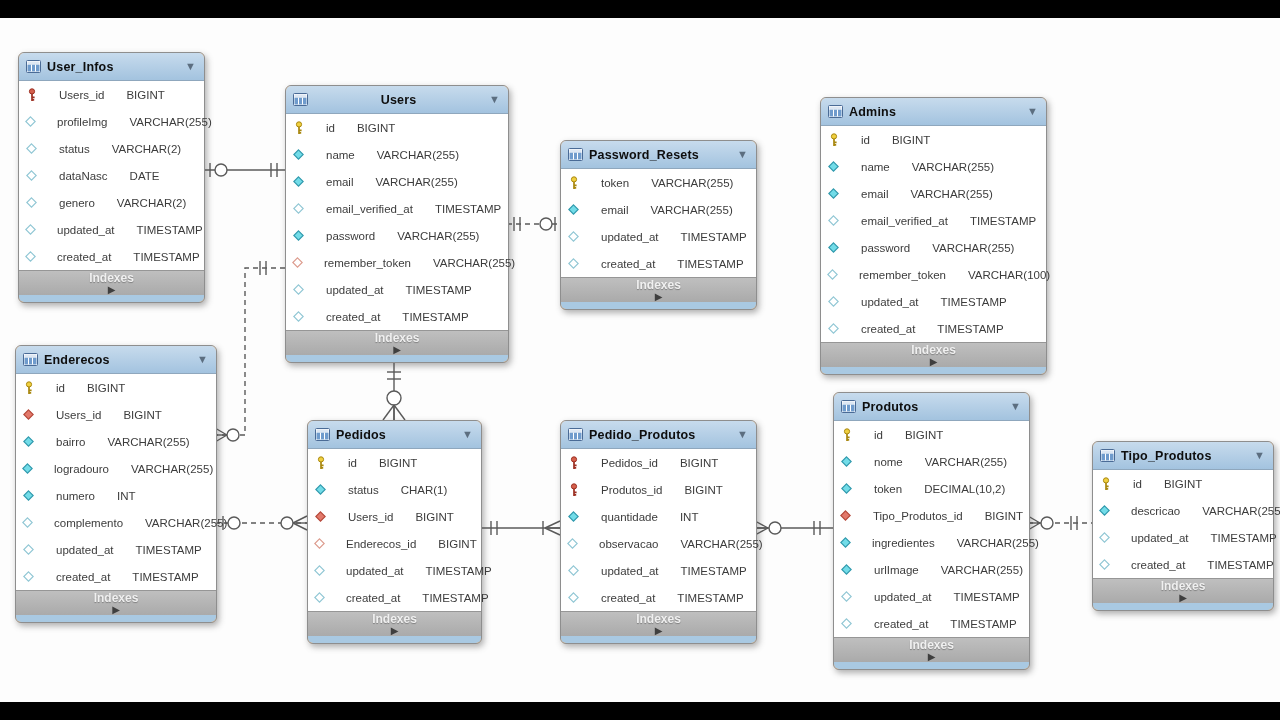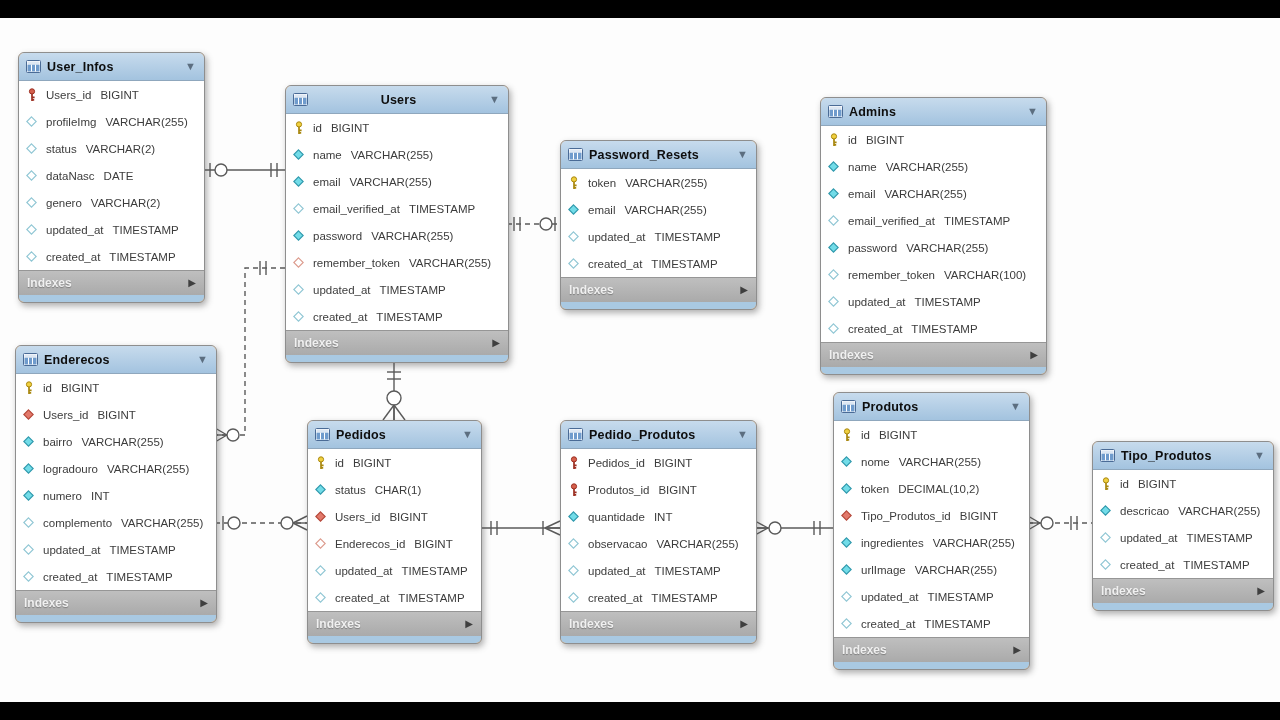--- a/index.html
+++ b/index.html
@@ -9,26 +9,26 @@
   #connectors{position:absolute;left:0;top:0;width:1280px;height:720px;}
   #tables-layer{position:absolute;left:0;top:0;width:1280px;height:720px;}
   .table-card{position:absolute;border:1px solid #8e8e8e;border-radius:6px;background:#fdba74;
               box-shadow:2px 3px 6px rgba(80,80,80,.45);}
   .t-header{height:27px;display:flex;align-items:center;gap:6px;padding:0 8px 0 7px;
             background:linear-gradient(#c7dbed,#a3c3df);border-bottom:1px solid #8fa7bd;
             border-radius:5px 5px 0 0;}
   .t-icon{display:flex;align-items:center;}
   .t-title{font-weight:bold;font-size:12.5px;color:#0e0e0e;flex:1;white-space:nowrap;letter-spacing:.2px;}
   .t-collapse{color:#5c6e80;font-size:11px;line-height:1;}
-  .t-row{height:27px;display:flex;align-items:center;gap:8px;padding:0 6px;background:#fff;}
+  .t-row{height:27px;display:flex;align-items:center;gap:21px;padding:0 6px;background:#fff;}
   .c-icon{display:flex;align-items:center;width:13px;justify-content:center;}
   .c-text{font-size:11.5px;color:#3c3c3c;white-space:nowrap;}
   .c-type{margin-left:1px;}
   .t-footer{height:24px;display:flex;align-items:center;justify-content:space-between;padding:0 8px;
-            background:linear-gradient(#bfbfbf,#aaaaaa);border-top:1px solid #969696;}
+            background:linear-gradient(#bfbfbf,#aaaaaa);border-top:1px solid #969696;flex-direction:column;}
   .f-label{color:#f0f0f0;font-weight:bold;font-size:12px;text-shadow:0 1px 1px rgba(0,0,0,.3);}
   .f-arrow{color:#3f3f3f;font-size:10px;line-height:1;}
   .t-strip{height:7px;background:#a9c9e2;border-radius:0 0 5px 5px;}
   .rel{stroke:#5a5a5a;stroke-width:1.4;fill:none;}
   .rel-circle{fill:#ffffff;}
 </style>
 </head>
 <body>
 
 <div id="canvas"></div>

